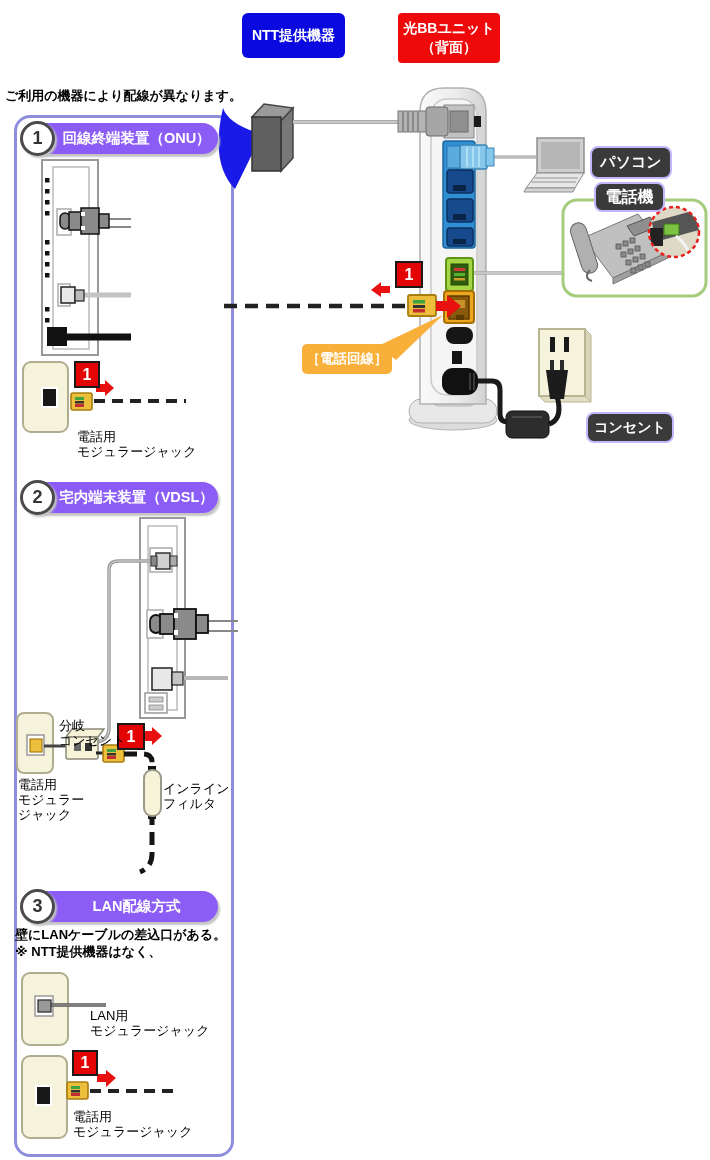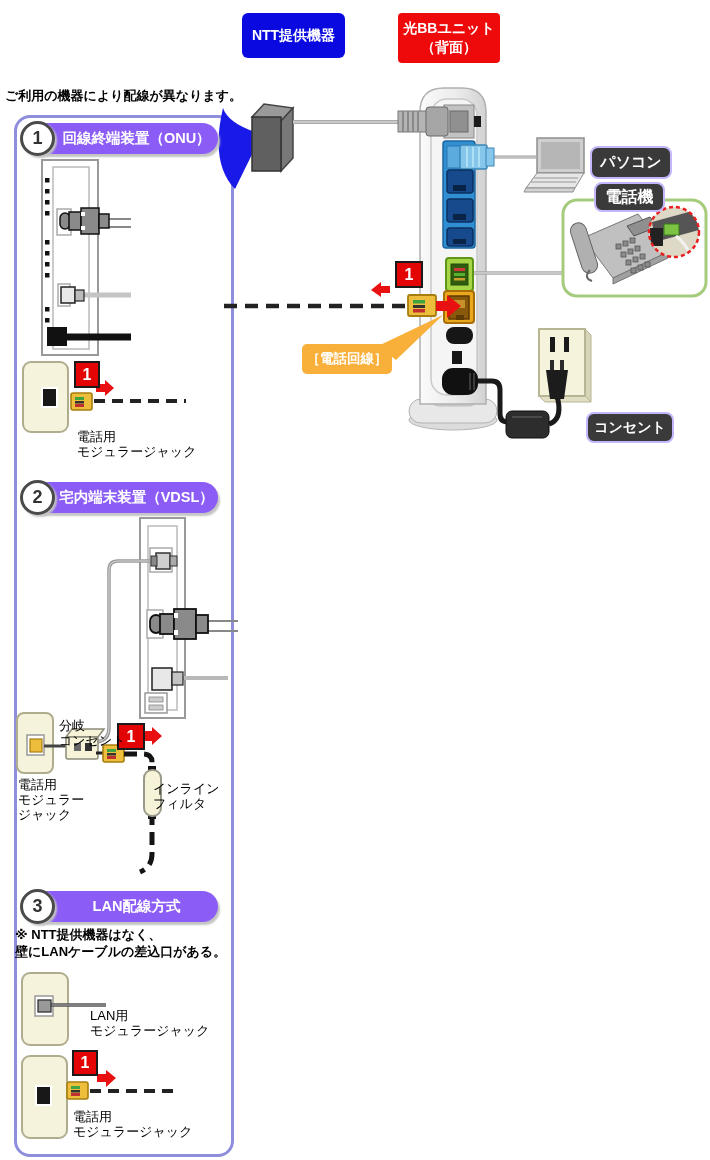--- a/index.html
+++ b/index.html
@@ -381,27 +381,27 @@
   </div>
   <div class="lbl" style="left:59px;top:718px;">
     <div>分岐</div>
     <div>コンセント</div>
   </div>
   <div class="lbl" style="left:18px;top:777px;">
     <div>電話用</div>
     <div>モジュラー</div>
     <div>ジャック</div>
   </div>
-  <div class="lbl" style="left:153px;top:781px;">
+  <div class="lbl" style="left:163px;top:781px;">
     <div>インライン</div>
     <div>フィルタ</div>
   </div>
   <div class="note">
+    <div>壁にLANケーブルの差込口がある。</div>
     <div>※ NTT提供機器はなく、</div>
-    <div>壁にLANケーブルの差込口がある。</div>
   </div>
   <div class="lbl" style="left:90px;top:1008px;">
     <div>LAN用</div>
     <div>モジュラージャック</div>
   </div>
   <div class="lbl" style="left:73px;top:1109px;">
     <div>電話用</div>
     <div>モジュラージャック</div>
   </div>
 

